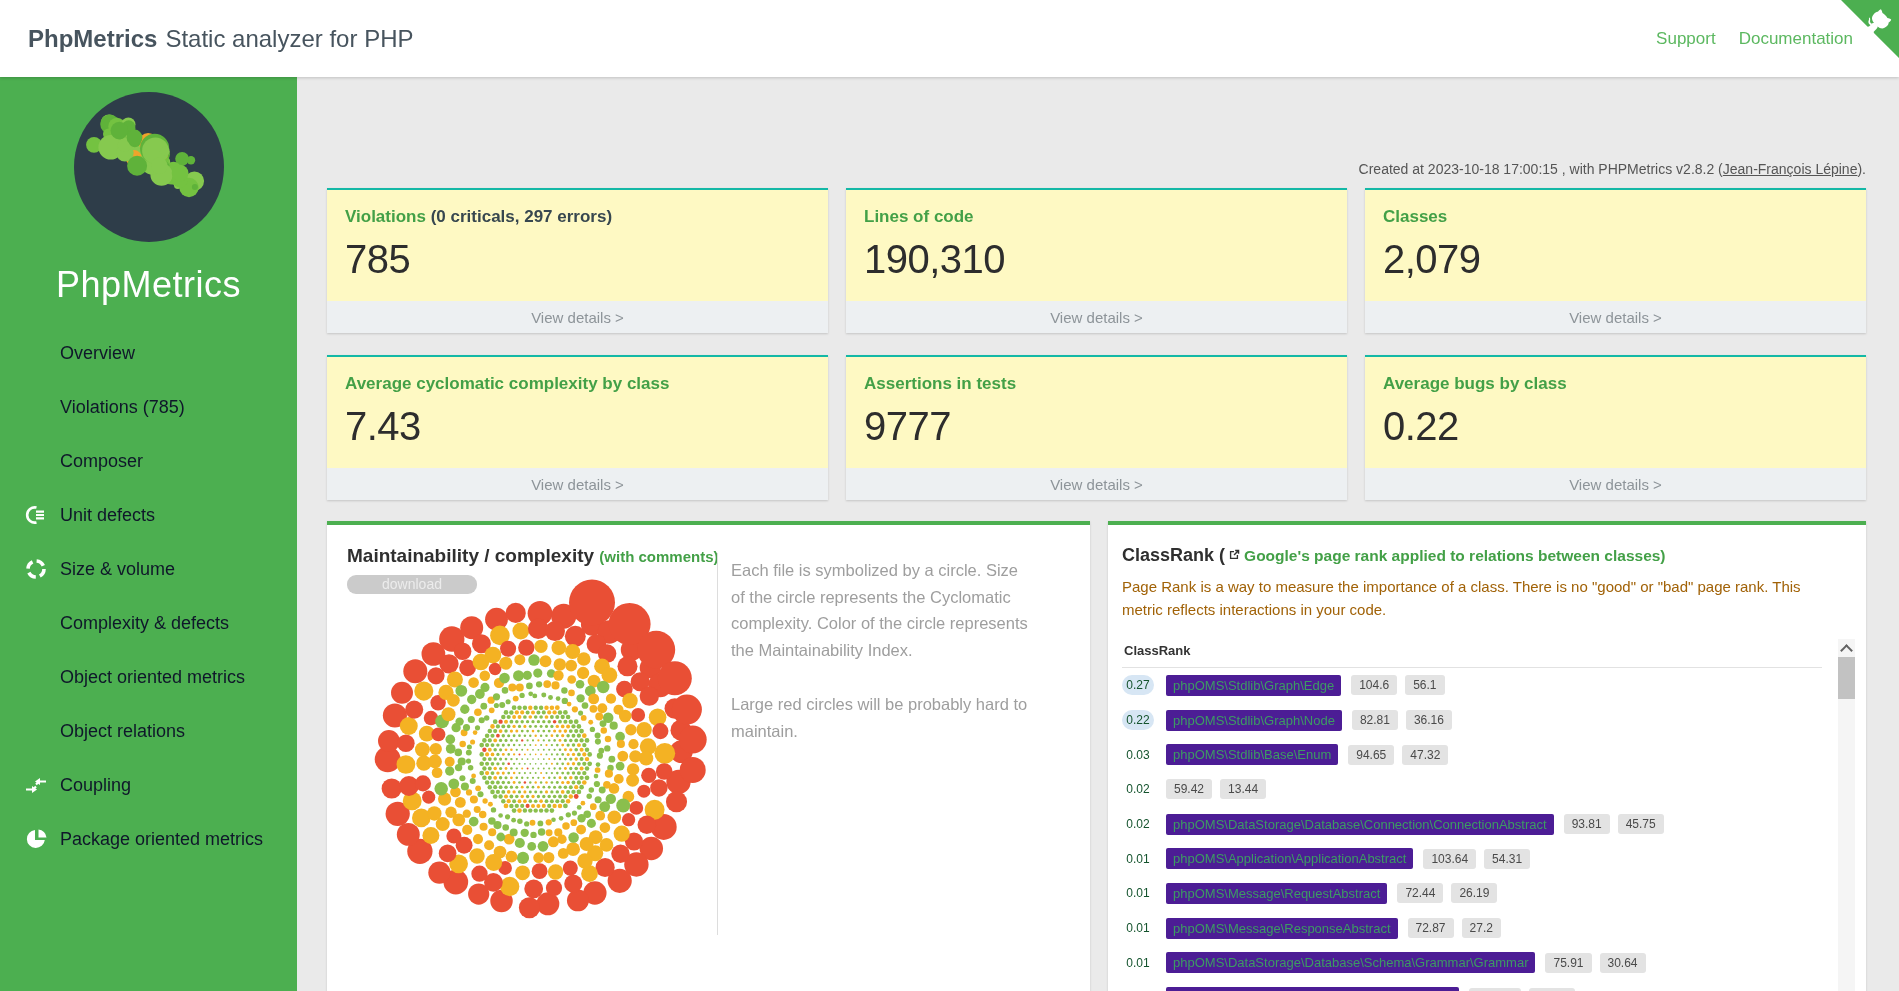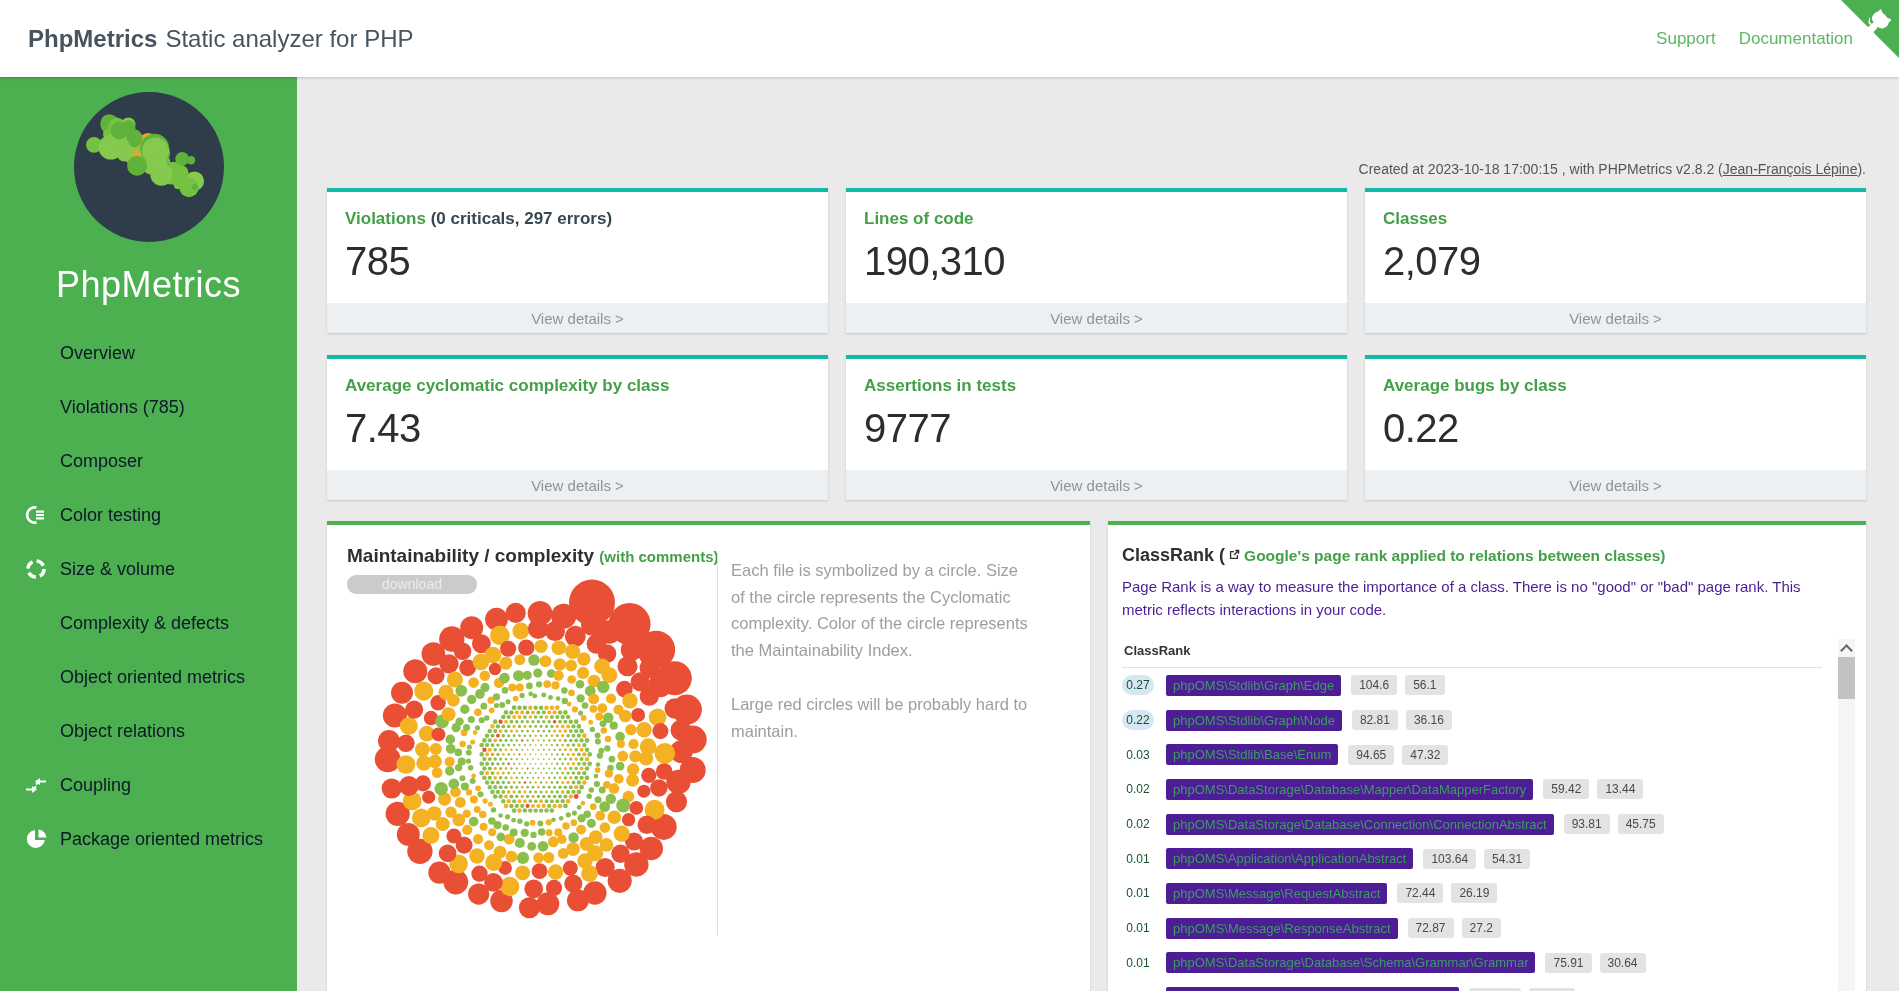--- a/index.html
+++ b/index.html
@@ -29,21 +29,21 @@
                         width: 24px; height: 24px; }
   .menu-item .mi-icon svg { width: 24px; height: 24px; display: block; }
 
   
   .main { position: absolute; left: 297px; top: 77px; width: 1602px; height: 914px; }
   .created { position: absolute; top: 84px; right: 33px; font-size: 14px; color: #555; }
   .created a { color: #555; text-decoration: underline; cursor: pointer; }
 
   .cards { position: absolute; left: 30px; top: 111px; width: 1539px; display: grid;
            grid-template-columns: 1fr 1fr 1fr; column-gap: 18px; row-gap: 22px; }
-  .card { background: #ffffff; border-top: 4px solid #14b8a6; height: 145px;
+  .card { background: #fef9c3; border-top: 2px solid #14b8a6; height: 145px;
           box-shadow: 0 1px 2px rgba(0,0,0,.16); display: flex; flex-direction: column; gap: 19px; }
   .card-body { padding: 17px 18px 0; }
   .card-title { font-size: 17px; font-weight: bold; color: #43a047; }
   .card-title .suffix { color: #37474f; }
   .card-value { margin-top: 10px; font-size: 40px; font-weight: normal; color: #2d2d2d; letter-spacing: -.5px; }
   .card-footer { margin-top: auto; height: 44px; background: #edf0f2; display: flex; align-items: center;
                  justify-content: center; font-size: 15px; color: #8d9499; cursor: pointer; }
 
   .panel { position: absolute; top: 444px; background: #fff; border-top: 4px solid #4caf50;
            box-shadow: 0 1px 2px rgba(0,0,0,.16); height: 560px; }
@@ -59,21 +59,21 @@
   .bubble-wrap { position: absolute; left: 8px; top: 34px; width: 400px; height: 400px; cursor: pointer; }
   .vdiv { position: absolute; left: 390px; top: 28px; height: 382px; width: 1px; background: #ddd; }
   .mdesc { position: absolute; left: 404px; top: 32px; width: 304px; font-size: 16.5px; color: #9e9e9e; line-height: 1.62; }
   .mdesc p { margin-bottom: 27px; }
 
   
   .cr-title { position: absolute; left: 14px; top: 20px; font-size: 18px; font-weight: bold; color: #2f2f2f; }
   .cr-title .lnk { color: #43a047; font-size: 15.5px; font-weight: bold; text-decoration: none; cursor: pointer; }
   .ext-icon { display: inline-block; width: 14px; height: 14px; margin: 0 3px -1px 2px; }
   .ext-icon svg { width: 14px; height: 14px; display: block; }
-  .cr-intro { position: absolute; left: 14px; top: 50px; width: 690px; font-size: 15px; color: #4c1d95; line-height: 1.55; }
+  .cr-intro { position: absolute; left: 14px; top: 50px; width: 690px; font-size: 15px; color: #a16207; line-height: 1.55; }
   .cr-table { position: absolute; left: 14px; top: 114px; width: 700px; }
   .cr-thead { display: block; font-size: 13px; font-weight: bold; color: #333; padding: 4px 0 9px 2px;
               border-bottom: 1px solid #e2e2e2; }
   .cr-row { height: 34.7px; display: flex; align-items: center; }
   .rank { width: 32px; text-align: center; font-size: 12px; color: #14532d; padding: 3px 0; border-radius: 10px;
           margin-right: 12px; flex: 0 0 32px; }
   .rank.hl { background: #d7e6f4; }
   .cls { font-family: Liberation Sans, sans-serif; font-size: 13px; color: #3d9b63; background: #4c1d95;
          padding: 3px 7px; border-radius: 2px; margin-right: 10px; cursor: pointer; text-decoration: none; }
   .chip { background: #e3e3e3; color: #4a4a4a; font-size: 12px; padding: 3px 8px; border-radius: 3px; margin-right: 8px; }
@@ -168,21 +168,21 @@
 
     <span class="mi-label">Composer</span>
   </li>
         <li class="menu-item">
     <span class="mi-icon">
             <svg viewBox="0 0 24 24">
               <path d="M12.5 4.6a7.6 7.6 0 1 0 0 14.8" fill="none" stroke="#fff" stroke-width="2.6"></path>
               <path d="M12 8.6h8M12 12h8M12 15.4h8" stroke="#fff" stroke-width="2.2"></path>
             </svg>
           </span>
-    <span class="mi-label">Color testing</span>
+    <span class="mi-label">Unit defects</span>
   </li>
         <li class="menu-item">
     <span class="mi-icon">
             <svg viewBox="0 0 24 24">
               <circle cx="12" cy="12" r="8" fill="none" stroke="#fff" stroke-width="3.6" stroke-dasharray="8.5 4.2"></circle>
             </svg>
           </span>
     <span class="mi-label">Size &amp; volume</span>
   </li>
         <li class="menu-item">
@@ -1073,21 +1073,20 @@
     <span class="chip">36.16</span>
   </div>
           <div class="cr-row">
     <span class="rank">0.03</span>
     <a class="cls">phpOMS\Stdlib\Base\Enum</a>
     <span class="chip">94.65</span>
     <span class="chip">47.32</span>
   </div>
           <div class="cr-row">
     <span class="rank">0.02</span>
-    <a class="cls">phpOMS\DataStorage\Database\Mapper\DataMapperFactory</a>
     <span class="chip">59.42</span>
     <span class="chip">13.44</span>
   </div>
           <div class="cr-row">
     <span class="rank">0.02</span>
     <a class="cls">phpOMS\DataStorage\Database\Connection\ConnectionAbstract</a>
     <span class="chip">93.81</span>
     <span class="chip">45.75</span>
   </div>
           <div class="cr-row">

